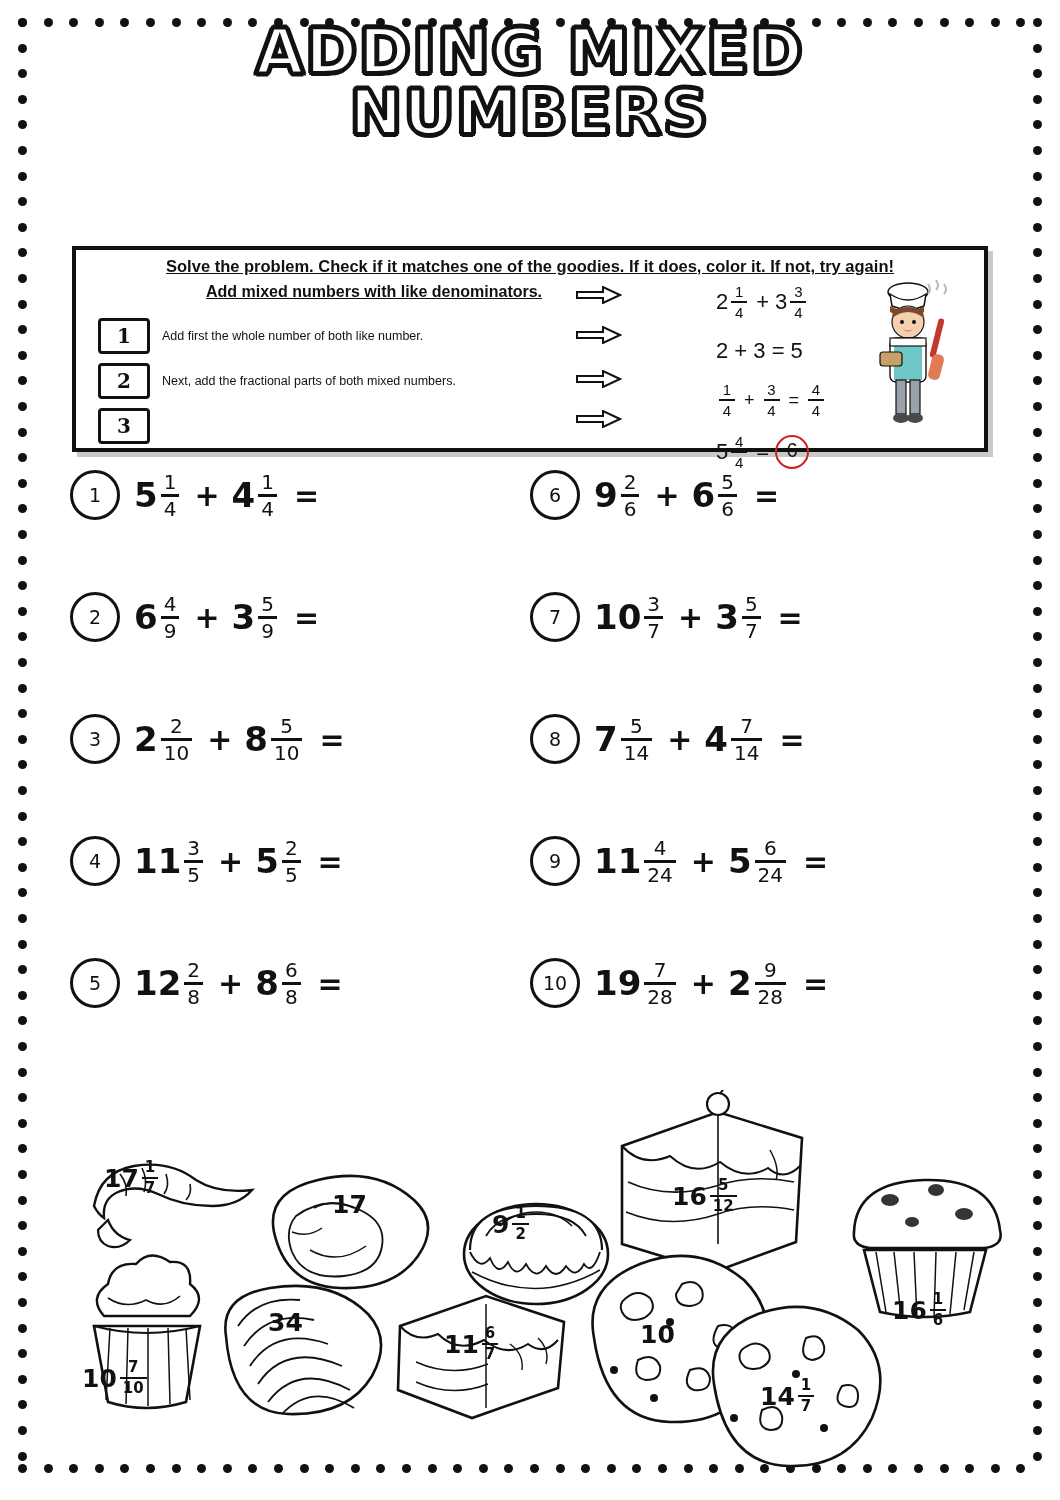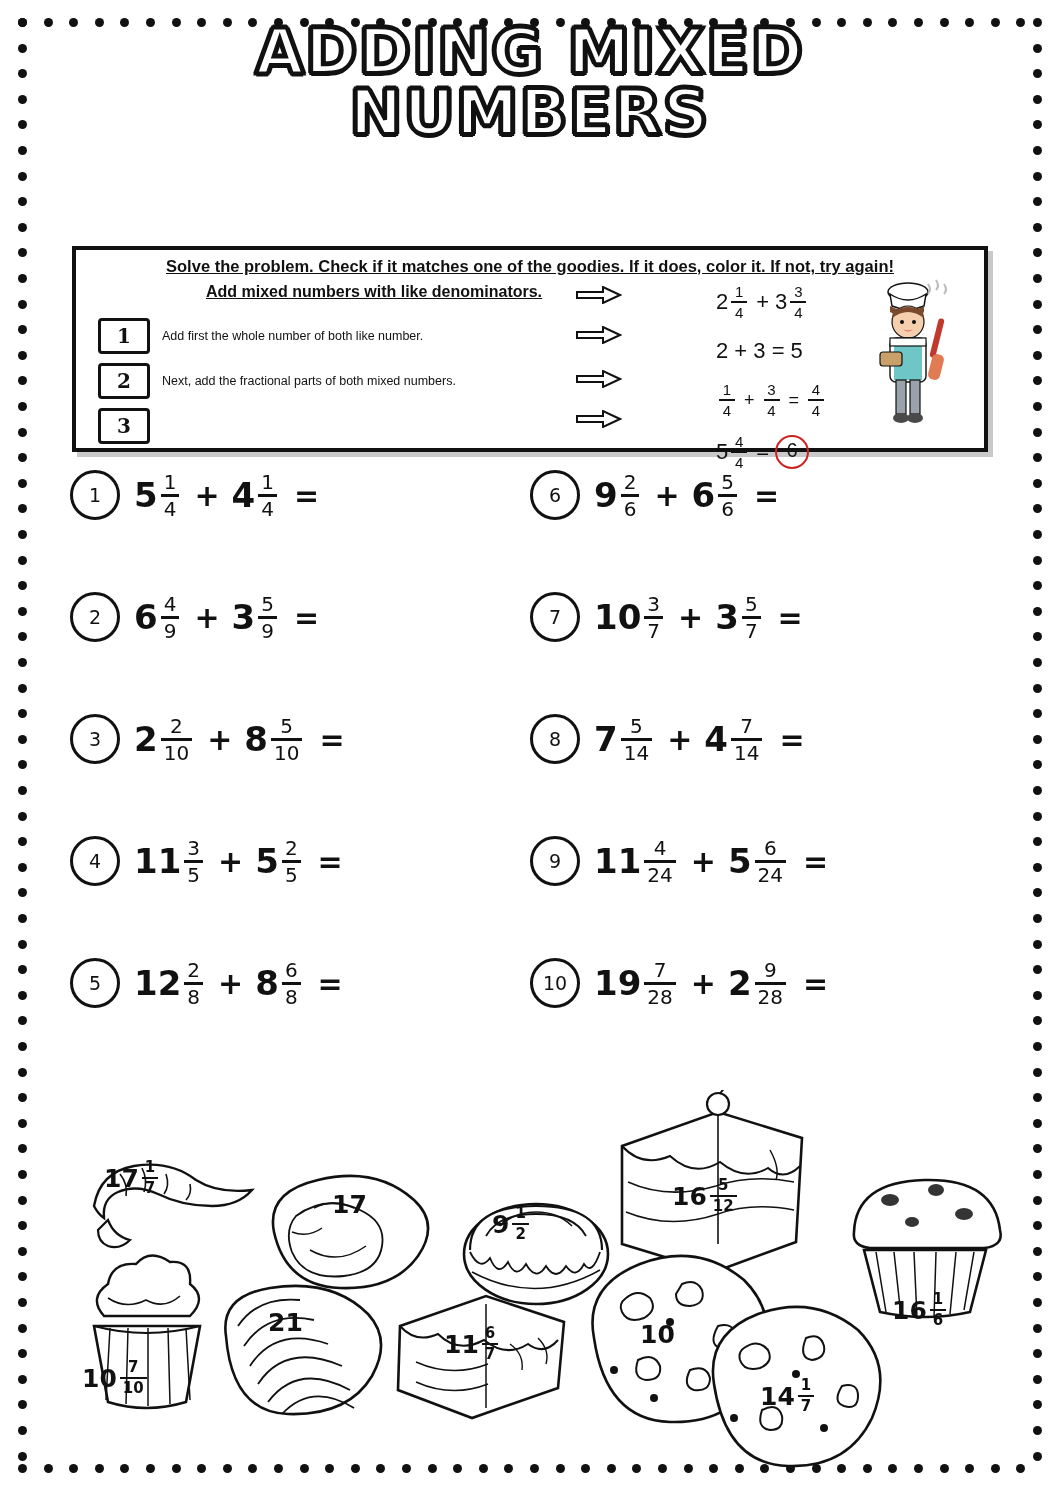--- a/index.html
+++ b/index.html
@@ -733,21 +733,21 @@
       </span>
     </div>
 
     <div class="goodie" style="left:208px;top:186px;">
       <svg width="180" height="170" viewBox="0 0 180 170">
         <path d="M18 70 q-6 -40 44 -48 q62 -10 98 26 q24 26 4 62 q-24 40 -84 38 q-56 -2 -62 -78z" fill="#fff" stroke="#111" stroke-width="2.6"></path>
         <path d="M30 60 q20 -30 62 -26 M36 80 q24 -36 70 -26 M42 100 q26 -40 78 -22 M50 118 q28 -42 84 -18 M60 136 q30 -40 82 -12 M74 148 q30 -32 72 -6" fill="none" stroke="#111" stroke-width="1.8"></path>
       </svg>
     </div>
     <div class="goodie-label" style="left:268px;top:228px;">
-      <span>21</span>
+      <span>34</span>
     </div>
 
     <div class="goodie" style="left:380px;top:198px;">
       <svg width="200" height="160" viewBox="0 0 200 160">
         <path d="M20 48 l86 -30 l78 26 l-6 66 l-86 30 l-74 -28z" fill="#fff" stroke="#111" stroke-width="2.6"></path>
         <path d="M20 48 q16 18 38 8 q20 20 46 6 q22 18 44 4 q16 12 30 -4" fill="none" stroke="#111" stroke-width="2"></path>
         <path d="M106 26 v104" fill="none" stroke="#111" stroke-width="1.5"></path>
         <path d="M36 84 q36 16 72 2 M36 104 q36 16 72 2" fill="none" stroke="#111" stroke-width="1.4"></path>
         <path d="M130 66 q14 10 12 26 M158 60 q12 12 8 26" fill="none" stroke="#111" stroke-width="1.4"></path>
       </svg>

